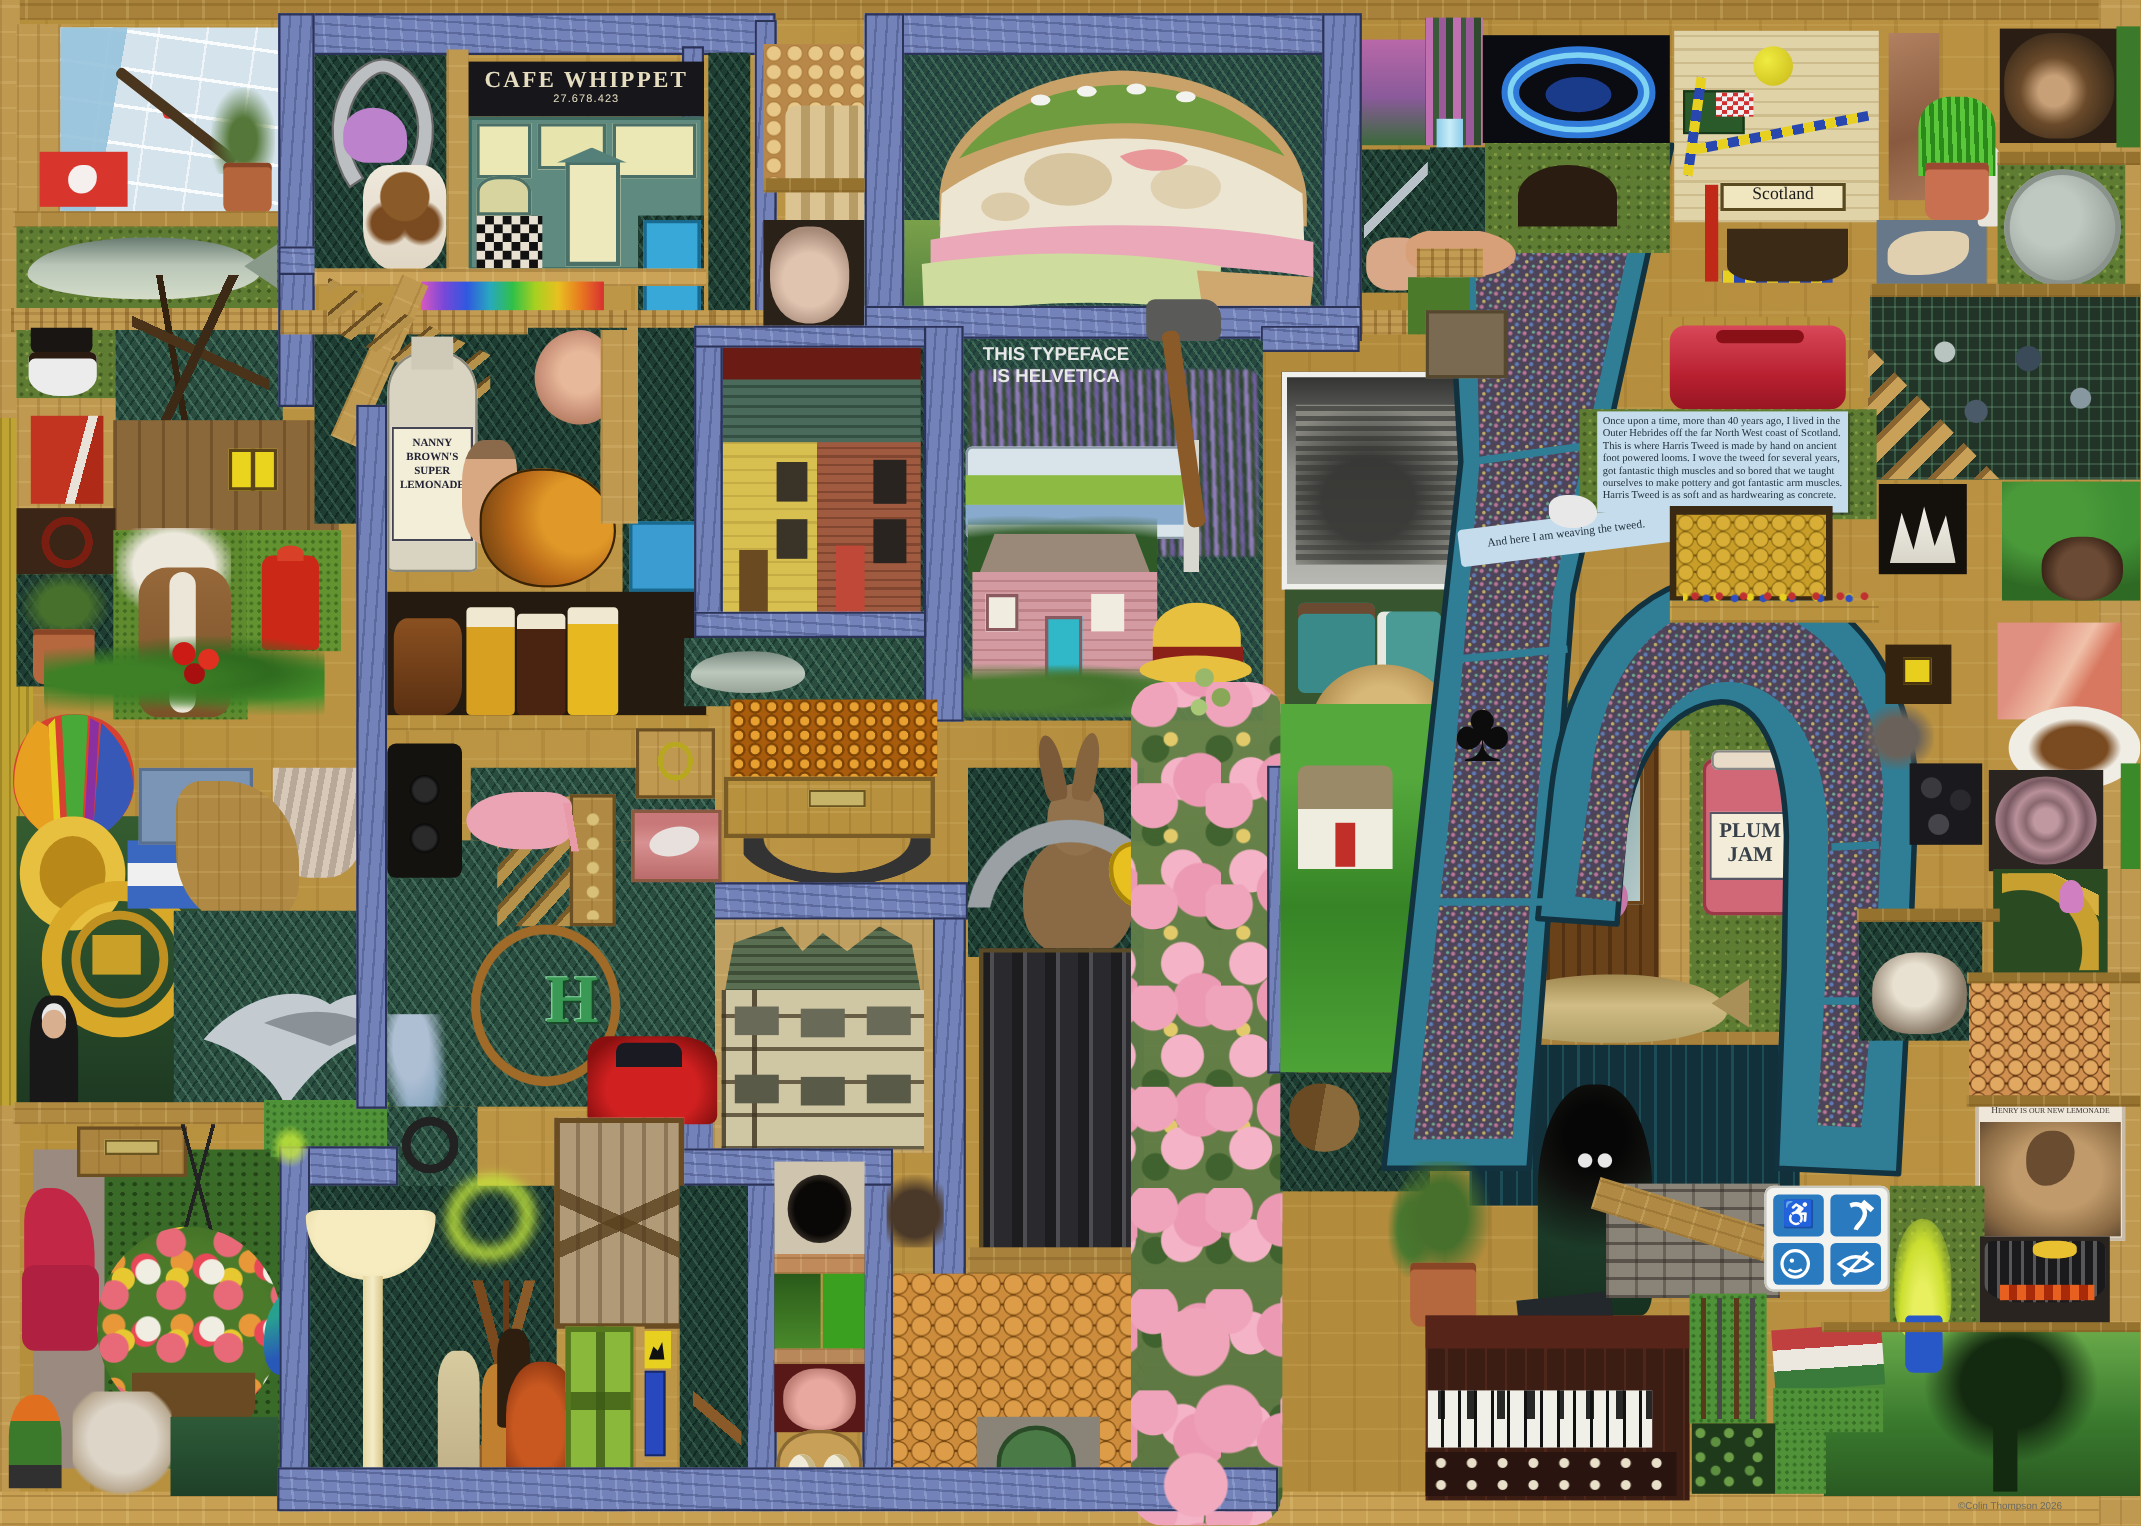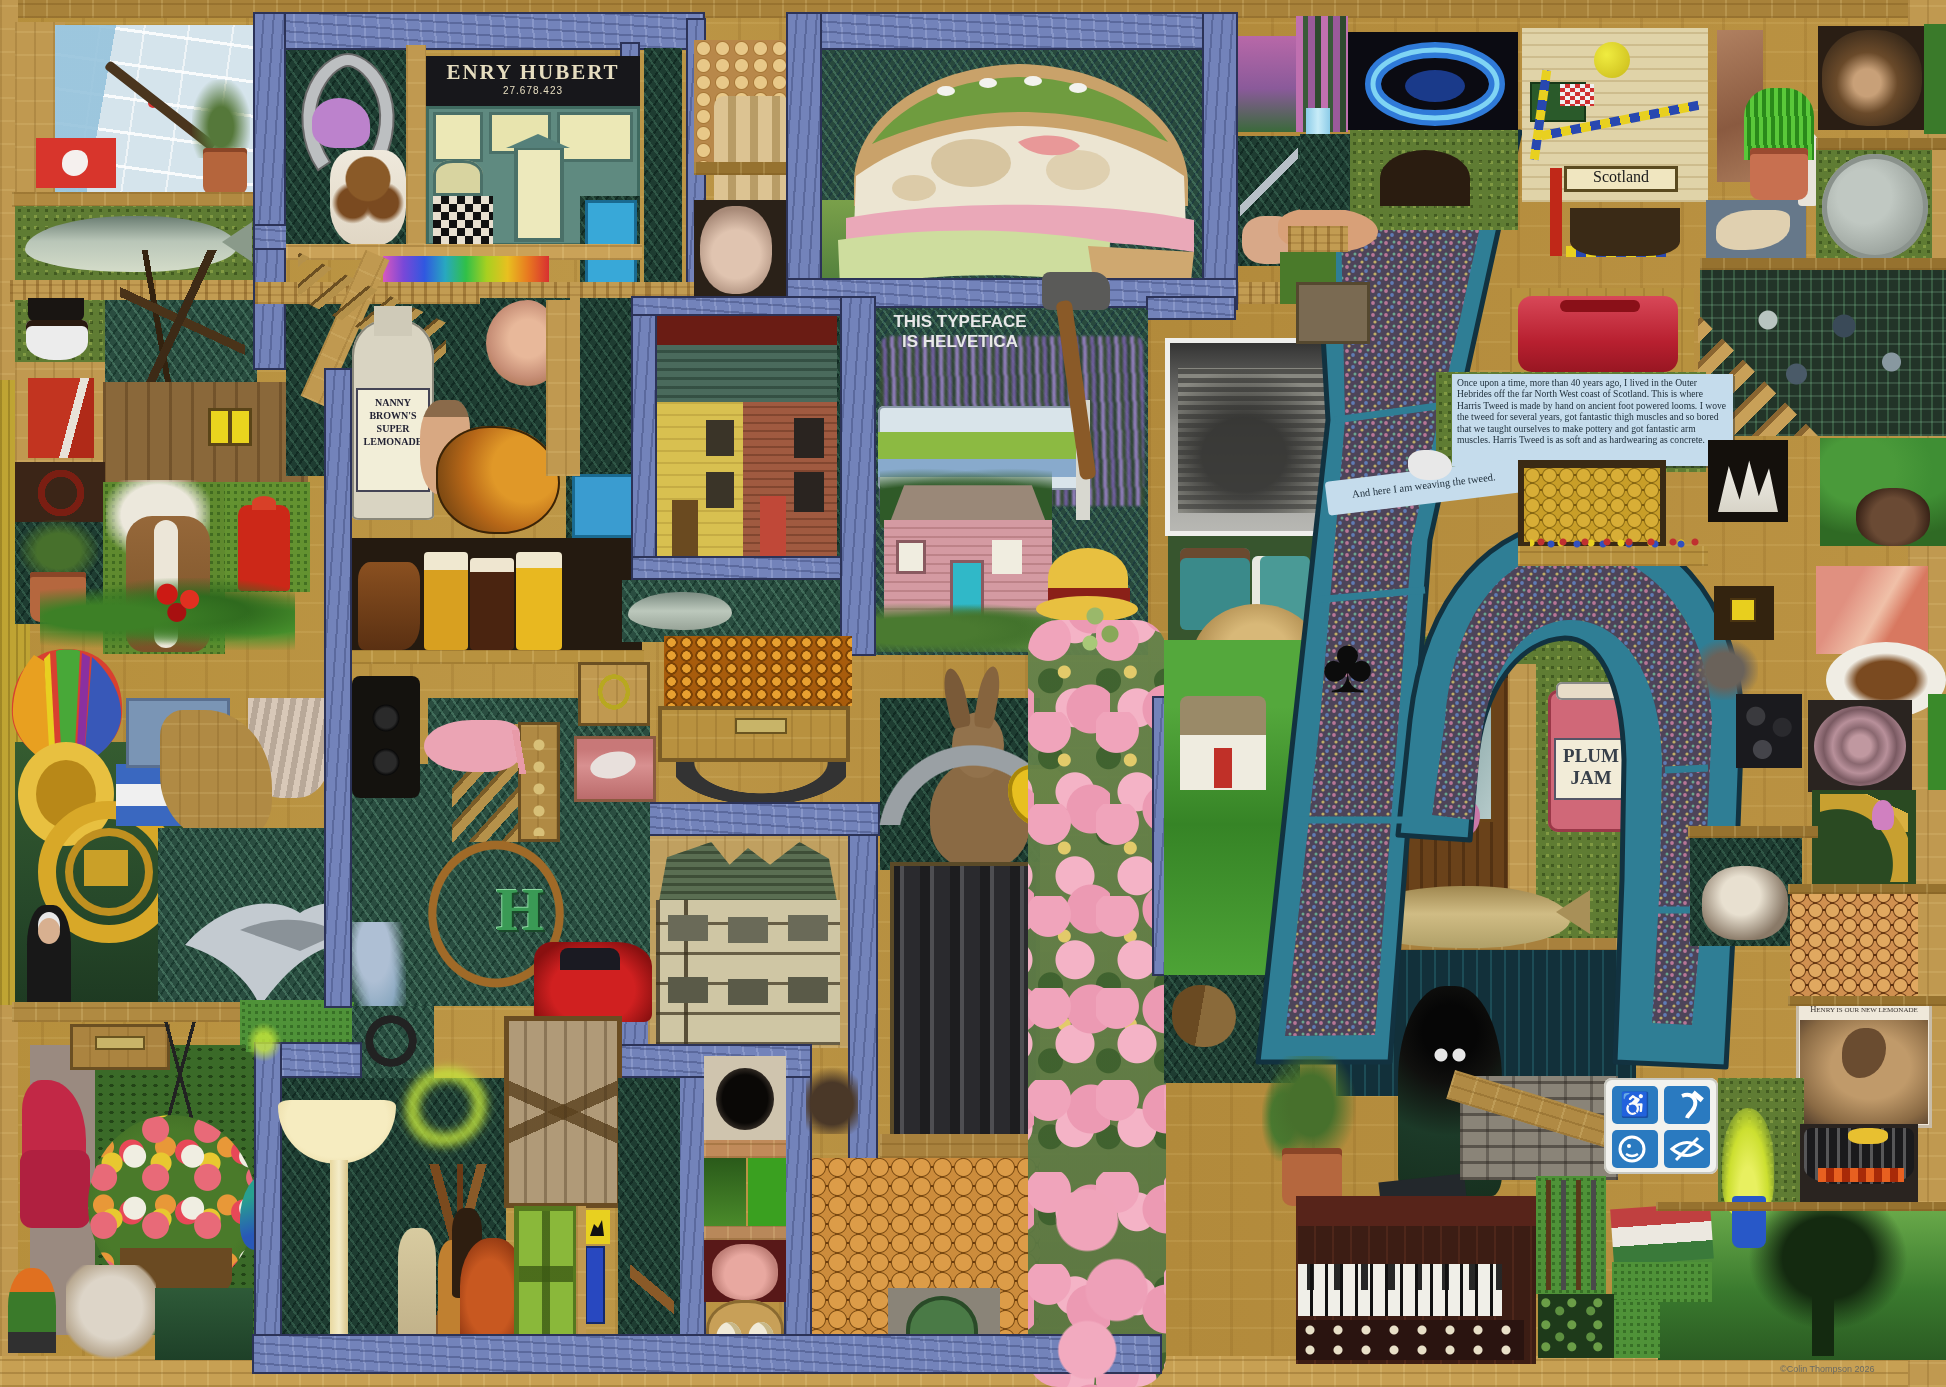--- a/index.html
+++ b/index.html
@@ -224,21 +224,21 @@
 
 <div class="a" style="left:312px;top:98px;width:58px;height:50px;background:#bc82cc;border-radius:60% 70% 40% 50%;"></div>
 
 <div class="a" style="left:330px;top:150px;width:76px;height:96px;background:radial-gradient(circle at 50% 30%, #8a5a28 28%, rgba(0,0,0,0) 30%),radial-gradient(circle at 30% 55%, #7a4a20 20%, rgba(0,0,0,0) 28%),radial-gradient(circle at 70% 55%, #7a4a20 20%, rgba(0,0,0,0) 28%),linear-gradient(#efe9dc,#e0d6c4);border-radius:30% 30% 40% 40%;"></div>
 
 <div class="a wood" style="left:406px;top:45px;width:20px;height:200px;"></div>
 
 <div class="a" style="left:426px;top:56px;width:214px;height:50px;background:#17171b;"></div>
 
 <div class="a" style="left:426px;top:60px;width:214px;height:44px;color:#e6ddc0;text-align:center;">
-      <div style="font-family:'Liberation Serif',serif;font-size:21px;letter-spacing:2px;font-weight:bold">ENRY HUBERT</div>
+      <div style="font-family:'Liberation Serif',serif;font-size:21px;letter-spacing:2px;font-weight:bold">CAFE WHIPPET</div>
       <div style="font-size:10px;letter-spacing:1px">27.678.423</div>
     </div>
 
 <div class="a" style="left:426px;top:106px;width:214px;height:140px;background:#5f8a80;box-shadow:inset 0 0 0 3px #3f6a60;"></div>
 
 <div class="a" style="left:433px;top:112px;width:50px;height:50px;background:#ece8b6;box-shadow:inset 0 0 0 3px #4a7068;"></div>
 
 <div class="a" style="left:489px;top:112px;width:62px;height:42px;background:#e8e4ae;box-shadow:inset 0 0 0 3px #4a7068;"></div>
 
 <div class="a" style="left:557px;top:112px;width:76px;height:50px;background:#ece8b6;box-shadow:inset 0 0 0 3px #4a7068;"></div>
@@ -665,21 +665,21 @@
 <div class="a" style="left:1698px;top:314px;width:120px;height:122px;background:repeating-linear-gradient(-45deg,#c8a058 0 12px,#8a6530 12px 17px, rgba(0,0,0,0) 17px 30px);clip-path:polygon(0 0,100% 100%,0 100%);"></div>
 
 <div class="a wood" style="left:1510px;top:288px;width:184px;height:90px;background-color:#b8923f;"></div>
 
 <div class="a" style="left:1518px;top:296px;width:160px;height:76px;background:linear-gradient(#d84858,#b82030 60%,#981622);border-radius:14px;"></div>
 
 <div class="a" style="left:1560px;top:300px;width:80px;height:12px;background:#8a1018;border-radius:6px;"></div>
 
 <div class="a olive" style="left:1436px;top:372px;width:270px;height:100px;"></div>
 
-<div class="a" style="left:1452px;top:374px;width:281px;height:92px;background:#c5dcec;box-shadow:2px 2px 0 rgba(20,30,40,.4);">
+<div class="a" style="left:1452px;top:374px;width:228px;height:92px;background:#c5dcec;box-shadow:2px 2px 0 rgba(20,30,40,.4);">
       <div style="font-family:'Liberation Serif',serif;font-size:9.6px;line-height:11.4px;color:#20303c;padding:3px 5px;overflow:hidden;height:86px;">Once upon a time, more than 40 years ago, I lived in the Outer Hebrides off the far North West coast of Scotland. This is where Harris Tweed is made by hand on ancient foot powered looms.  I wove the tweed for several years, got fantastic thigh muscles and so bored that we taught ourselves to make pottery and got fantastic arm muscles. Harris Tweed is as soft and as hardwearing as concrete.</div>
     </div>
 
 <div class="a" style="left:1326px;top:470px;width:196px;height:34px;background:#c5dcec;transform:rotate(-7deg);border-radius:4px;">
       <div style="font-family:'Liberation Serif',serif;font-size:10.5px;color:#20303c;text-align:center;line-height:32px">And here I am weaving the tweed.</div>
     </div>
 
 <div class="a" style="left:1408px;top:450px;width:44px;height:30px;background:#e8e8e8;border-radius:40% 60% 50% 50%;"></div>
 
 <div class="a" style="left:1518px;top:460px;width:148px;height:86px;background:#3a2a14;"></div>

